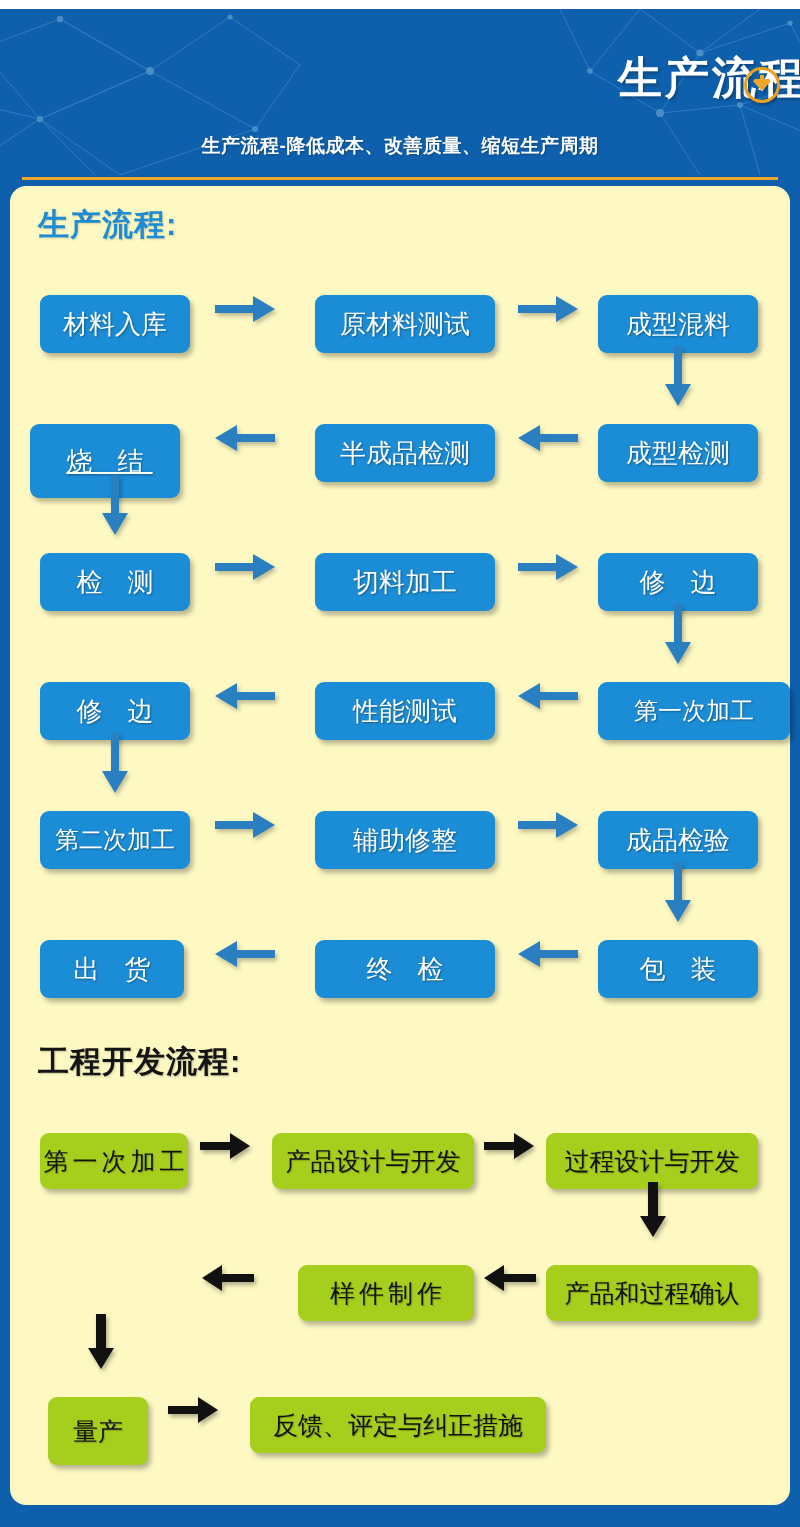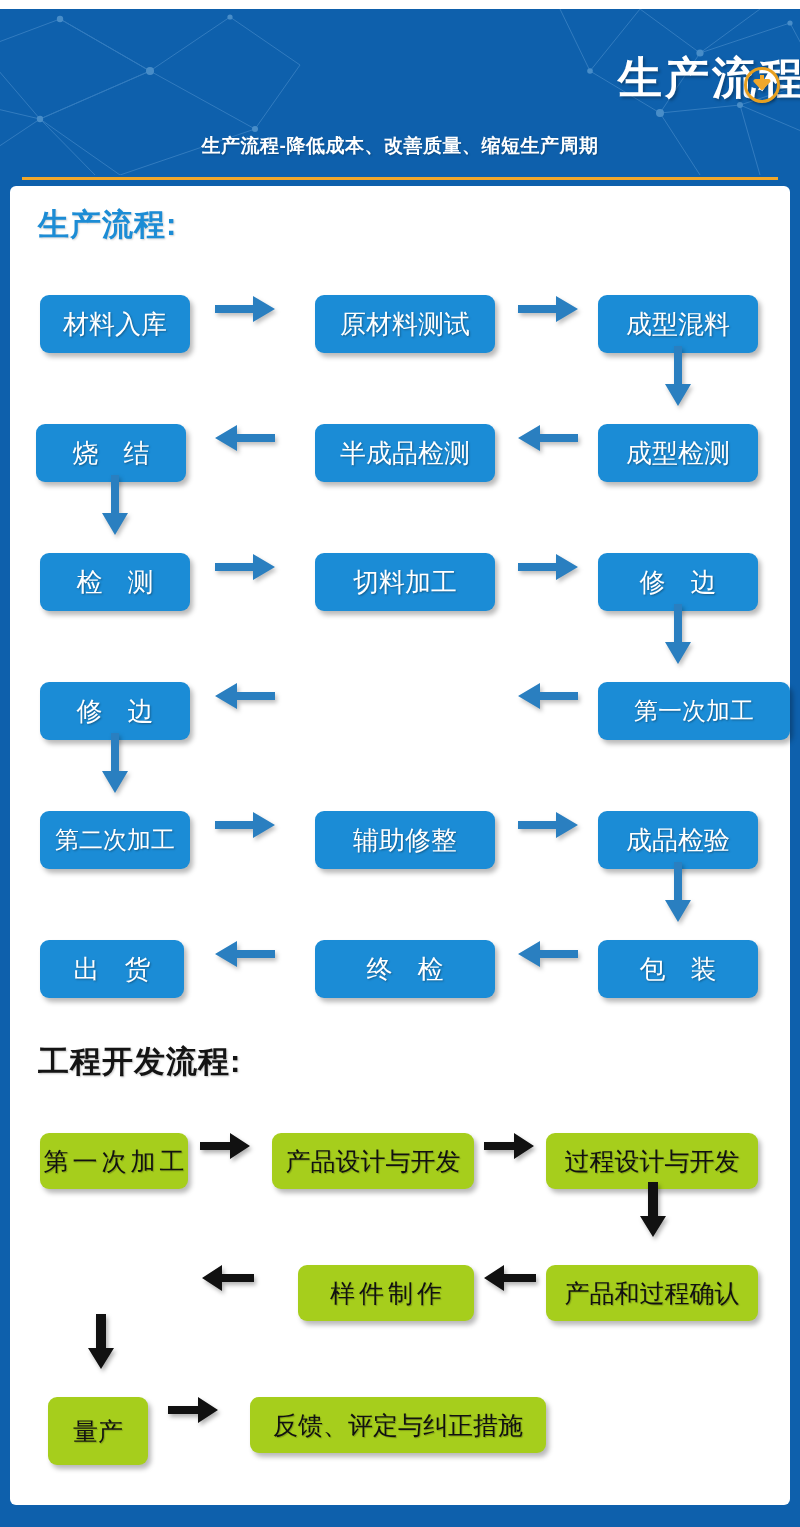--- a/index.html
+++ b/index.html
@@ -80,22 +80,22 @@
     top: 177px; left: 22px;
     width: 756px; height: 3px;
     background: #F0A72B;
   }
 
   
   .card {
     position: absolute;
     top: 186px; left: 10px;
     width: 780px; height: 1319px;
-    background: #ffffff;
-    border-radius: 6px;
+    background: #fef9c3;
+    border-radius: 16px;
   }
 
   
   .footer-band {
     position: absolute;
     top: 1505px; left: 0;
     width: 800px; height: 22px;
     background: #0E60AC;
   }
 
@@ -217,21 +217,21 @@
       </svg>
     </div>
     <div class="node blue" style="left:588px; top:94px; width:160px; height:58px;">成型混料</div>
 
     <div class="arrow" style="left:655px; top:160px;">
       <svg width="26" height="62" viewBox="0 0 26 62">
         <path d="M9 0 L17 0 L17 38 L26 38 L13 60 L0 38 L9 38 Z" fill="#2A7FC0" style="filter: drop-shadow(2px 3px 2px rgba(0,0,0,0.25));"></path>
       </svg>
     </div>
 
-    <div class="node blue sp1" style="left:26px; top:223px; width:150px; height:58px;">烧 结</div>
+    <div class="node blue sp1" style="left:20px; top:223px; width:150px; height:74px;text-decoration:underline;">烧 结</div>
     <div class="arrow" style="left:205px; top:239px;">
       <svg width="62" height="26" viewBox="0 0 62 26">
         <path d="M60 9 L22 9 L22 0 L0 13 L22 26 L22 17 L60 17 Z" fill="#2A7FC0" style="filter: drop-shadow(2px 3px 2px rgba(0,0,0,0.25));"></path>
       </svg>
     </div>
     <div class="node blue" style="left:305px; top:223px; width:180px; height:58px;">半成品检测</div>
     <div class="arrow" style="left:508px; top:239px;">
       <svg width="62" height="26" viewBox="0 0 62 26">
         <path d="M60 9 L22 9 L22 0 L0 13 L22 26 L22 17 L60 17 Z" fill="#2A7FC0" style="filter: drop-shadow(2px 3px 2px rgba(0,0,0,0.25));"></path>
       </svg>
@@ -263,20 +263,21 @@
         <path d="M9 0 L17 0 L17 38 L26 38 L13 60 L0 38 L9 38 Z" fill="#2A7FC0" style="filter: drop-shadow(2px 3px 2px rgba(0,0,0,0.25));"></path>
       </svg>
     </div>
 
     <div class="node blue sp1" style="left:30px; top:481px; width:150px; height:58px;">修 边</div>
     <div class="arrow" style="left:205px; top:497px;">
       <svg width="62" height="26" viewBox="0 0 62 26">
         <path d="M60 9 L22 9 L22 0 L0 13 L22 26 L22 17 L60 17 Z" fill="#2A7FC0" style="filter: drop-shadow(2px 3px 2px rgba(0,0,0,0.25));"></path>
       </svg>
     </div>
+    <div class="node blue" style="left:305px; top:481px; width:180px; height:58px;">性能测试</div>
     <div class="arrow" style="left:508px; top:497px;">
       <svg width="62" height="26" viewBox="0 0 62 26">
         <path d="M60 9 L22 9 L22 0 L0 13 L22 26 L22 17 L60 17 Z" fill="#2A7FC0" style="filter: drop-shadow(2px 3px 2px rgba(0,0,0,0.25));"></path>
       </svg>
     </div>
     <div class="node blue" style="left:588px; top:481px; width:192px; height:58px; font-size:24px;">第一次加工</div>
 
     <div class="arrow" style="left:92px; top:547px;">
       <svg width="26" height="62" viewBox="0 0 26 62">
         <path d="M9 0 L17 0 L17 38 L26 38 L13 60 L0 38 L9 38 Z" fill="#2A7FC0" style="filter: drop-shadow(2px 3px 2px rgba(0,0,0,0.25));"></path>

